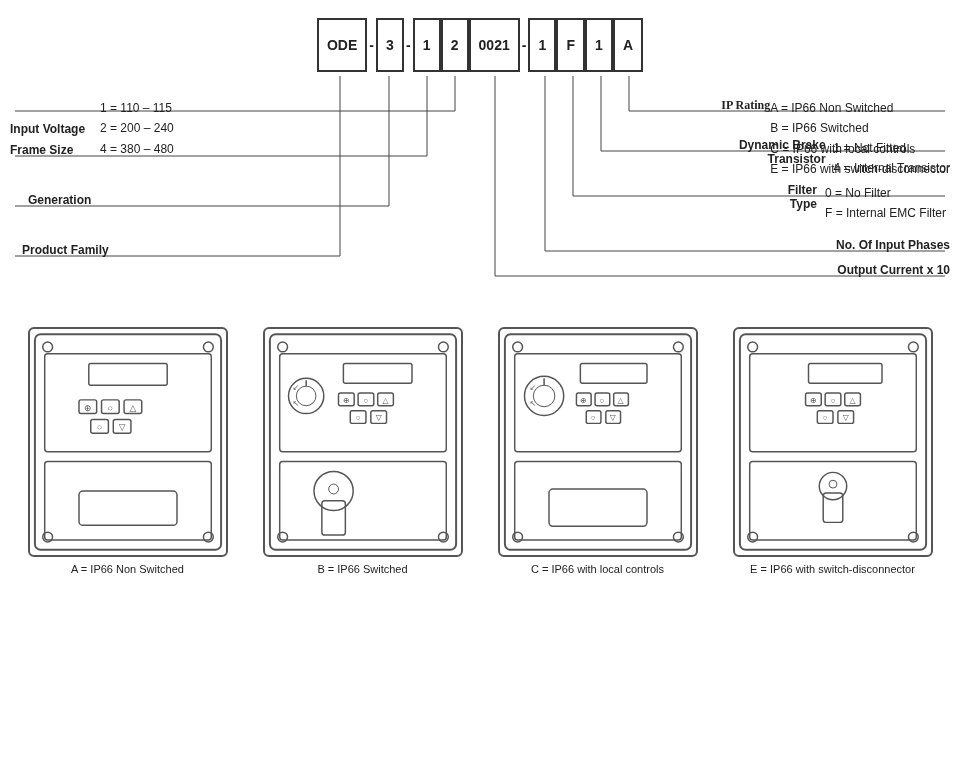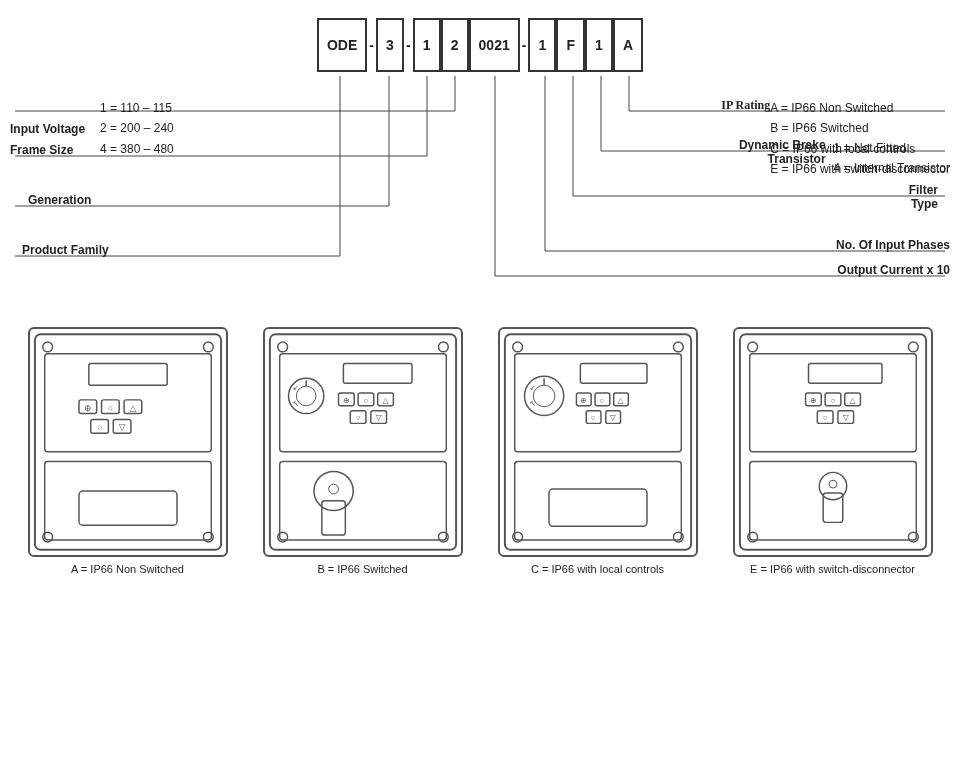--- a/index.html
+++ b/index.html
@@ -169,20 +169,21 @@
         <span style="line-height:1.7;">A = IP66 Non Switched<br>B = IP66 Switched<br>C = IP66 with local controls<br>E = IP66 with switch-disconnector</span>
       </div>
 
       <div style="position:absolute; top:62px; right:0; display:flex;">
         <span style="font-weight:bold; margin-right:8px; text-align:right; white-space:nowrap;">Dynamic Brake<br>Transistor</span>
         <span style="line-height:1.7;">1 = Not Fitted<br>4 = Internal Transistor</span>
       </div>
 
       <div style="position:absolute; top:107px; right:4px; display:flex;">
         <span style="font-weight:bold; margin-right:8px; text-align:right; white-space:nowrap;">Filter<br>Type</span>
+        <span style="line-height:1.7;">0 = No Filter<br>F = Internal EMC Filter</span>
       </div>
 
       <div style="position:absolute; top:162px; right:0;">
         <span style="font-weight:bold;">No. Of Input Phases</span>
       </div>
 
       <div style="position:absolute; top:187px; right:0;">
         <span style="font-weight:bold;">Output Current x 10</span>
       </div>
     </div>

